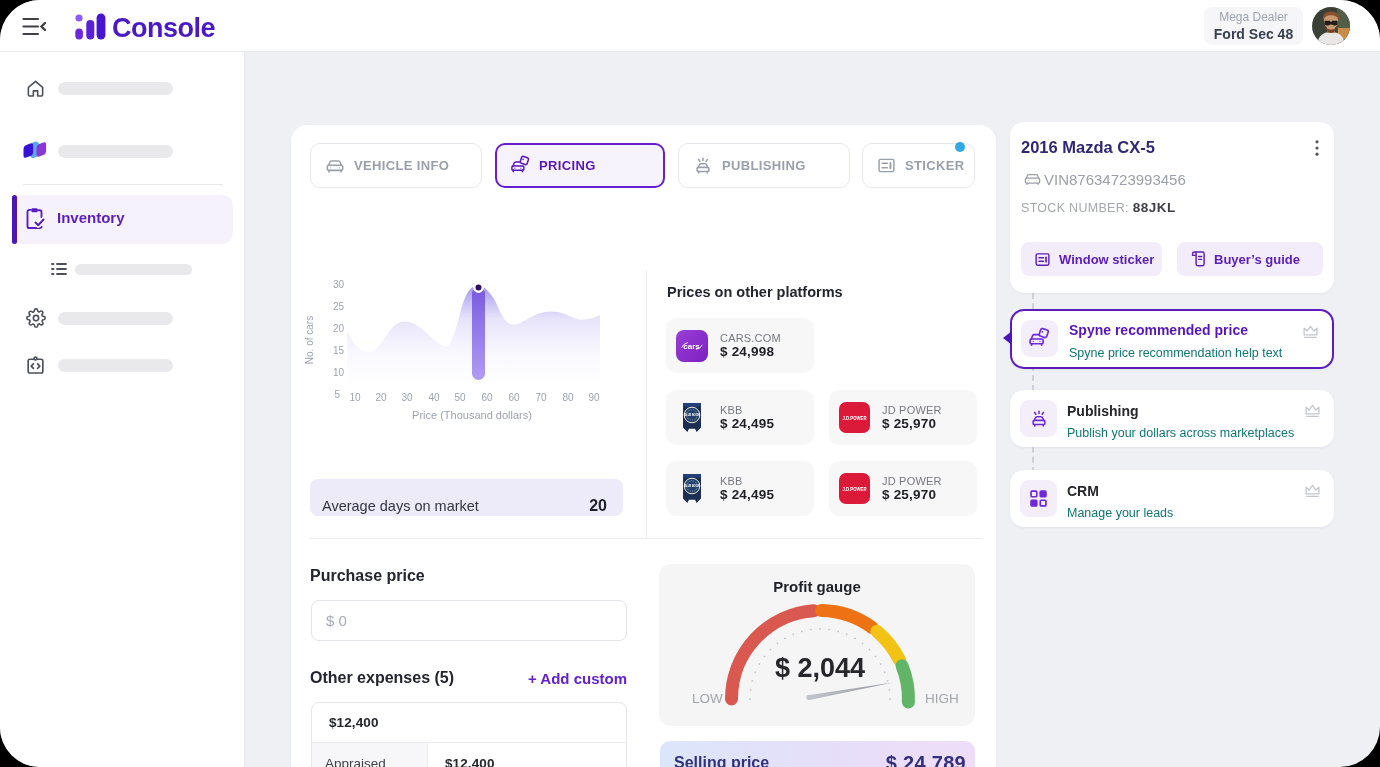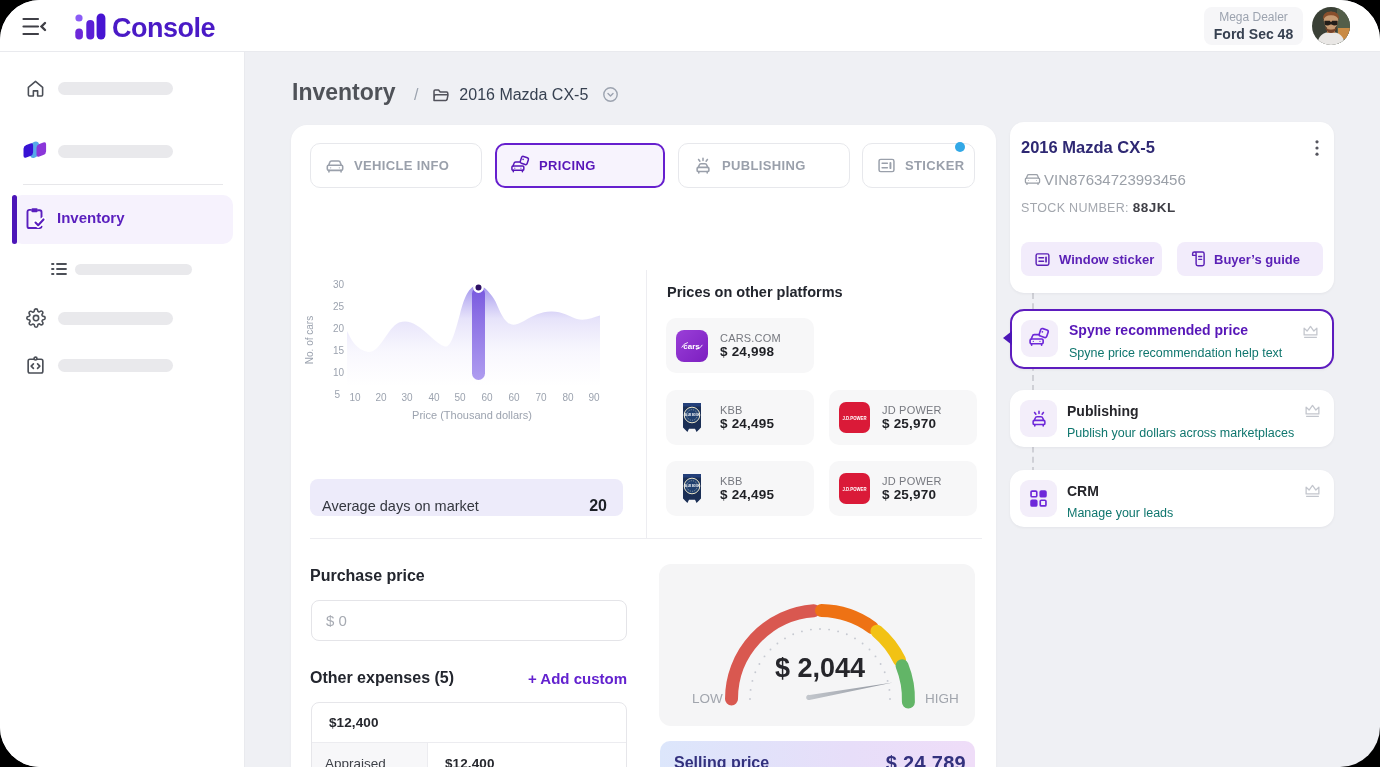--- a/index.html
+++ b/index.html
@@ -156,32 +156,20 @@
     <div class="sitem" style="top:303px;">
       <svg width="19" height="20" viewBox="0 0 22 23" fill="none" stroke="#4b4f57" stroke-width="1.9" stroke-linecap="round" stroke-linejoin="round">
         <rect x="2.5" y="4.8" width="17" height="16" rx="2"></rect>
         <circle cx="11" cy="4" r="1.7" fill="#ffffff"></circle>
         <path d="M8.6 10.2 6 12.8l2.6 2.6M13.4 10.2l2.6 2.6-2.6 2.6"></path>
       </svg>
       <div class="sbar" style="width:115px; margin-left:13px;"></div>
     </div>
   </div>
 
-  <div class="crumb">
-    <span style="font-size:23px; font-weight:bold; color:#4f5258;">Inventory</span>
-    <span style="font-size:16px; color:#9ca3af; margin:0 10px 0 14px;">/</span>
-    <svg style="vertical-align:-2px;" width="16" height="13" viewBox="0 0 16 13" fill="none" stroke="#52525b" stroke-width="1.5" stroke-linejoin="round">
-        <path d="M1 11.5V2.2A1.2 1.2 0 0 1 2.2 1h3.4l1.6 2h6.4a1.2 1.2 0 0 1 1.2 1.2v1M1 11.5h11.8a1.3 1.3 0 0 0 1.25-.95L15 5.8H2.6a1.3 1.3 0 0 0-1.25.95z"></path>
-      </svg>
-    <span style="font-size:16px; color:#374151; margin-left:6px;">2016 Mazda CX-5</span>
-    <svg style="vertical-align:-2px; margin-left:10px;" width="15" height="15" viewBox="0 0 15 15" fill="none" stroke="#9ca3af" stroke-width="1.4">
-        <circle cx="7.5" cy="7.5" r="6.7"></circle>
-        <path d="M5 6.5l2.5 2.5L10 6.5" stroke-linecap="round" stroke-linejoin="round"></path>
-      </svg>
-  </div>
 
   <div class="maincard">
     <div class="tab" style="left:19px; width:172px;">
       <svg width="22" height="22" viewBox="0 0 24 24" fill="none" stroke="#9aa0ab" stroke-width="1.7" stroke-linecap="round" stroke-linejoin="round">
         <path d="M5.2 11.2 6.3 8a2 2 0 0 1 1.9-1.4h7.6A2 2 0 0 1 17.7 8l1.1 3.2"></path>
         <rect x="3.6" y="11.2" width="16.8" height="5.6" rx="1.4"></rect>
         <path d="M5.4 16.8v1.7M18.6 16.8v1.7"></path>
         <circle cx="7.3" cy="14" r="0.6" fill="#9aa0ab" stroke="none"></circle>
           <circle cx="16.7" cy="14" r="0.6" fill="#9aa0ab" stroke="none"></circle>
       </svg>
@@ -345,20 +333,21 @@
       <div class="xrow">
           <div class="c2">$12,400</div>
         </div>
       <div class="xrow" style="border-bottom:none;">
           <div class="c1">Appraised</div>
           <div class="c2">$12,400</div>
         </div>
     </div>
 
     <div class="gaugecard">
+      <div class="gtitle">Profit gauge</div>
       <svg style="position:absolute; left:0; top:0;" width="316" height="162" viewBox="0 0 316 162">
         <defs>
           <linearGradient id="needleg" x1="0" y1="0" x2="1" y2="0">
               <stop offset="0" stop-color="#c3c7cd"></stop>
               <stop offset="1" stop-color="#8f949d"></stop>
             </linearGradient>
         </defs>
         <g fill="#c6c9d1">
             <circle cx="91.0" cy="135.0" r="0.95"></circle>
             <circle cx="91.6" cy="125.9" r="0.95"></circle>

